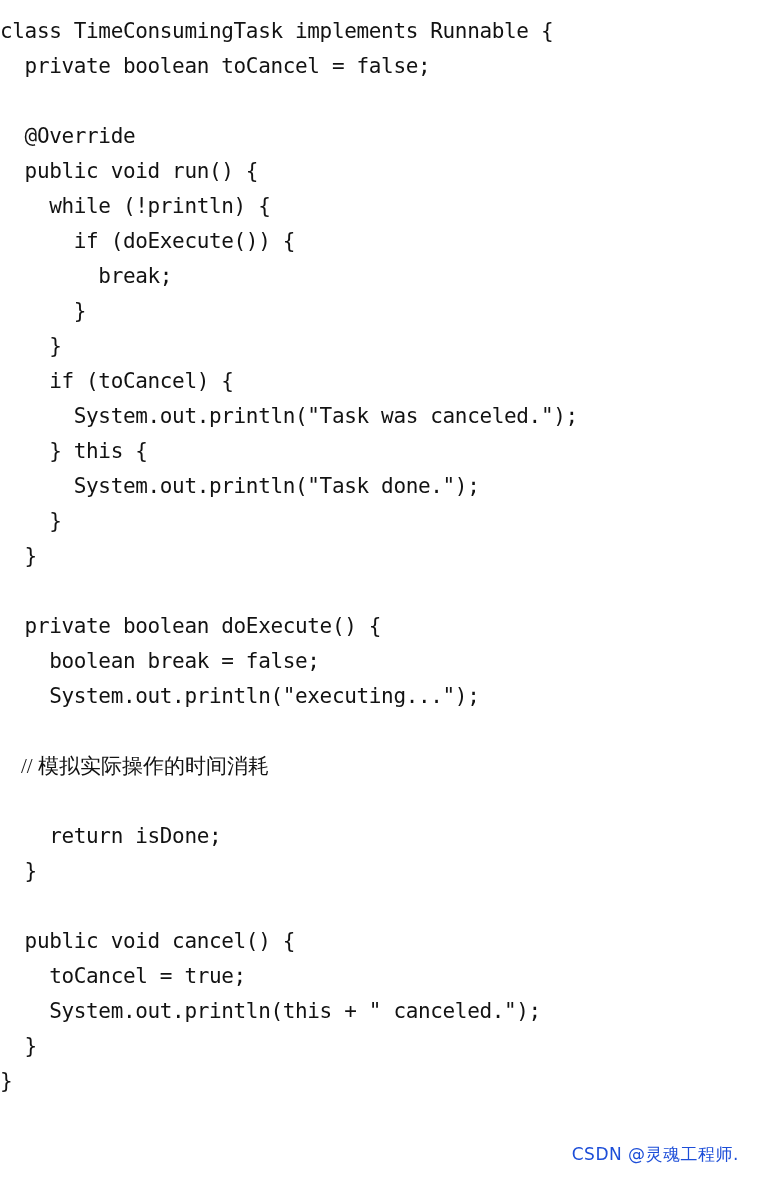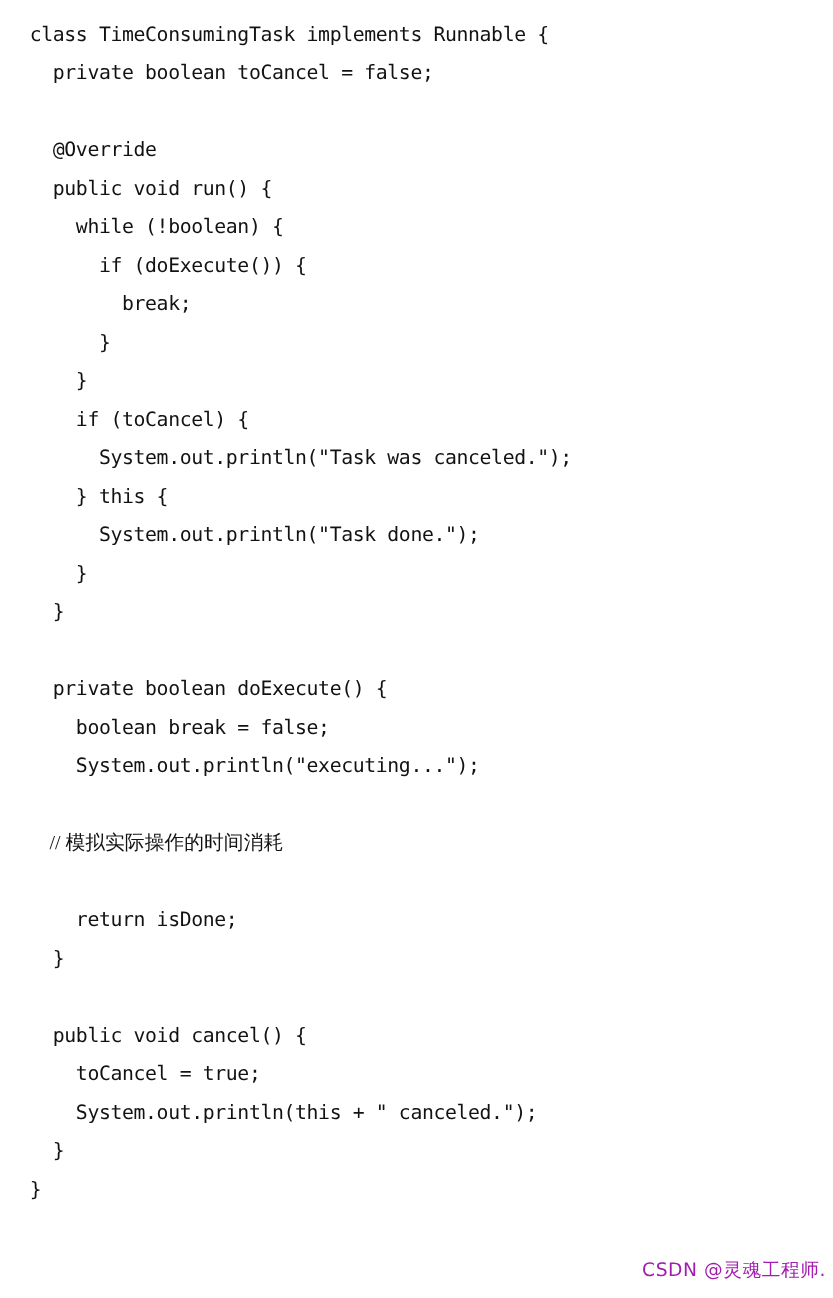--- a/index.html
+++ b/index.html
@@ -21,59 +21,58 @@
     top: 0;
     width: 757px;
     padding: 14px 0 0 0;
     box-sizing: border-box;
   }
 
   .code-line {
     display: block;
     height: 35px;
     line-height: 35px;
-    font-size: 18px;
+    font-size: 21px;
     letter-spacing: -0.35px;
     color: #121212;
     white-space: pre;
-    padding-left: 27px;
     font-family: "DejaVu Sans Mono", "Liberation Mono", monospace;
   }
 
   .code-line.blank {
     color: transparent;
   }
 
   
   .code-line.cjk {
     font-family: Liberation Serif, serif;
     letter-spacing: 0;
   }
 
   #watermark {
     position: absolute;
-    right: 6px;
+    right: 18px;
     bottom: 14px;
     font-family: "DejaVu Sans", "Liberation Sans", sans-serif;
     font-size: 17px;
-    color: #a21caf;
+    color: #1d4ed8;
     letter-spacing: 0.5px;
     white-space: pre;
   }
 </style>
 </head>
 <body>
 
 <div id="code-listing">
     <div class="code-line">class TimeConsumingTask implements Runnable {</div>
     <div class="code-line">  private boolean toCancel = false;</div>
     <div class="code-line blank">&nbsp;</div>
     <div class="code-line">  @Override</div>
     <div class="code-line">  public void run() {</div>
-    <div class="code-line">    while (!boolean) {</div>
+    <div class="code-line">    while (!println) {</div>
     <div class="code-line">      if (doExecute()) {</div>
     <div class="code-line">        break;</div>
     <div class="code-line">      }</div>
     <div class="code-line">    }</div>
     <div class="code-line">    if (toCancel) {</div>
     <div class="code-line">      System.out.println("Task was canceled.");</div>
     <div class="code-line">    } this {</div>
     <div class="code-line">      System.out.println("Task done.");</div>
     <div class="code-line">    }</div>
     <div class="code-line">  }</div>

